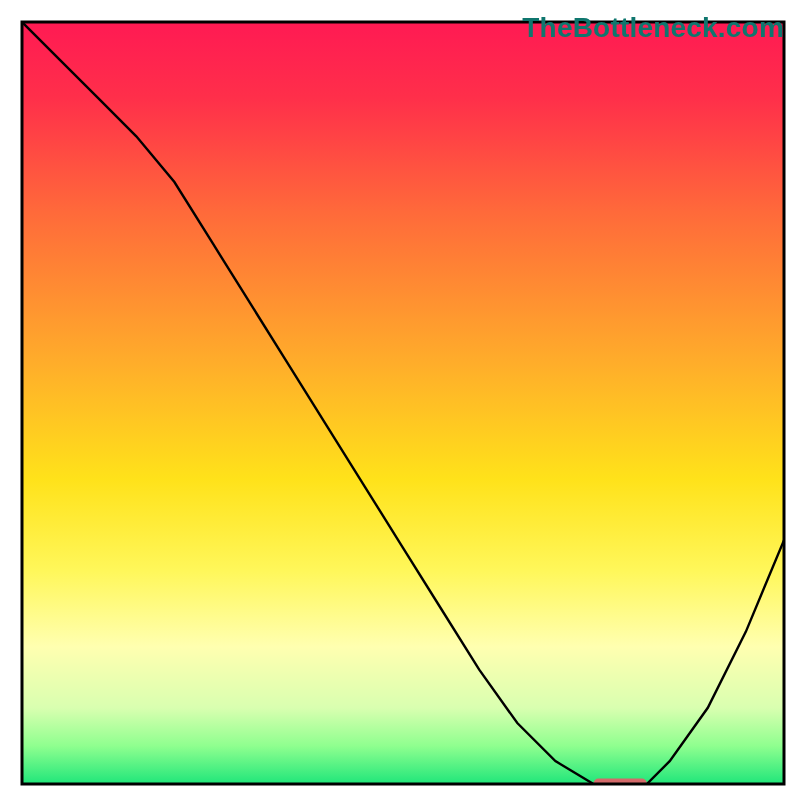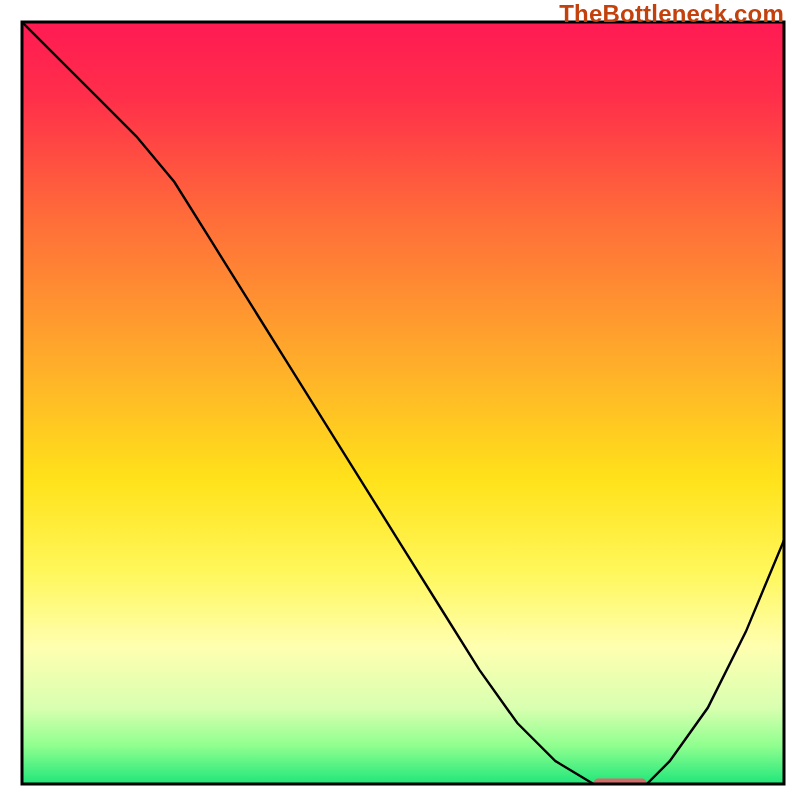--- a/index.html
+++ b/index.html
@@ -11,25 +11,25 @@
     overflow: hidden;
     font-family: Arial, Helvetica, sans-serif;
   }
   .wrap {
     position: relative;
     width: 800px;
     height: 800px;
   }
   .watermark {
     position: absolute;
-    top: 0;
+    top: 12px;
     right: 16px;
-    font-size: 24px;
+    font-size: 28px;
     font-weight: 600;
-    color: #c2410c;
+    color: #0f766e;
     letter-spacing: 0.2px;
     z-index: 5;
   }
   svg.plot {
     position: absolute;
     left: 0;
     top: 0;
     width: 800px;
     height: 800px;
   }

